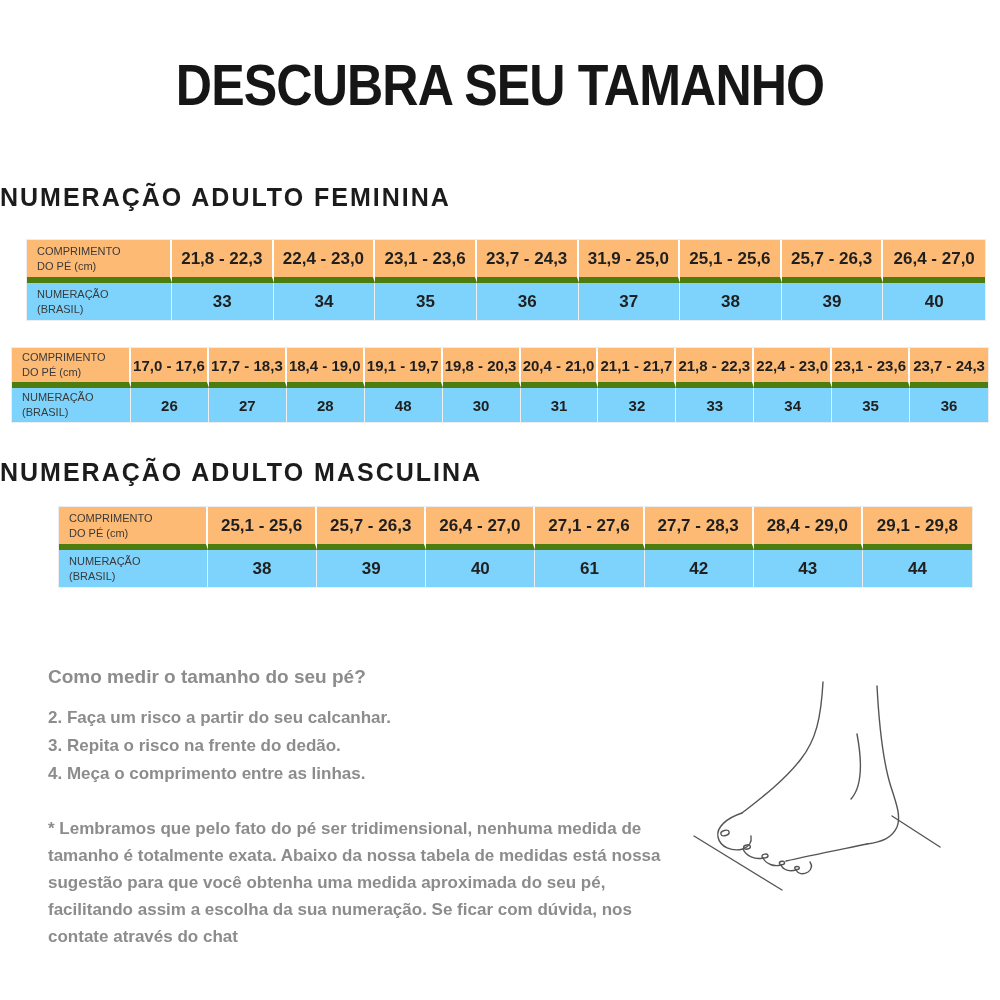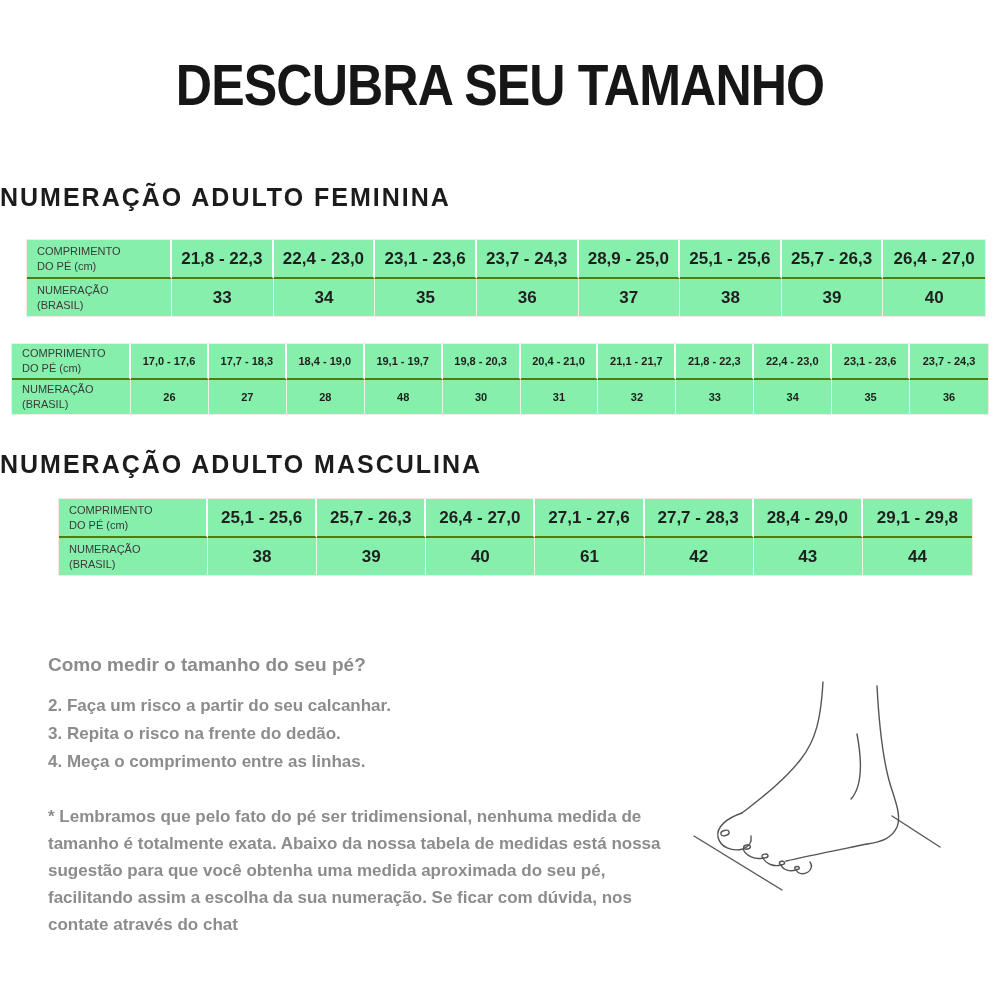--- a/index.html
+++ b/index.html
@@ -16,32 +16,32 @@
     margin:0;color:#1c1c1c;
   }
   .st-1{margin-top:65px;}
   .st-2{margin-top:23px;}
   .st-3{margin-top:35px;}
   .size-table{
     table-layout:fixed;border-collapse:separate;border-spacing:0;
     border:1px solid #ededed;
   }
   .size-table td{text-align:center;vertical-align:middle;font-weight:700;color:#1f1f1f;}
-  .len-row td{background:#86efac;border-right:2px solid #ffffff;border-bottom:2px solid #4d7c0f;}
-  .num-row td{background:#86efac;border-right:1px solid #efefef;}
+  .len-row td{background:#fdba74;border-right:2px solid #ffffff;border-bottom:6px solid #4d7c0f;}
+  .num-row td{background:#7dd3fc;border-right:1px solid #efefef;}
   .len-row td:last-child,.num-row td:last-child{border-right:none;}
   .size-table td.label{
     text-align:left;padding-left:10px;font-weight:400;font-size:11px;color:#3a3a3a;
     white-space:pre-line;line-height:1.35;
   }
   .t1{width:960px;margin:27px 0 0 26px;}
   .t1 td{font-size:17px;height:35px;}
   .t1 td.label{width:132px;}
   .t2{width:978px;margin:26px 0 0 11px;}
-  .t2 td{font-size:11px;height:32px;}
+  .t2 td{font-size:15px;height:32px;}
   .t2 td.label{width:106px;}
   .t3{width:915px;margin:19px 0 0 58px;}
   .t3 td{font-size:17px;height:35px;}
   .t3 td.label{width:136px;}
   .howto{margin:78px 0 0 48px;width:620px;}
   .howto-heading{font-size:19px;font-weight:700;color:#8c8c8c;margin:0 0 16px 0;}
   .howto-step{font-size:17px;font-weight:700;color:#8c8c8c;line-height:28px;}
   .howto-note{font-size:17px;font-weight:700;color:#8c8c8c;line-height:27px;margin-top:27px;}
   .foot-illustration{position:absolute;left:670px;top:680px;width:322px;height:240px;}
   .foot-illustration svg{display:block;width:100%;height:100%;}
@@ -55,21 +55,21 @@
   <h2 class="section-title st-1">NUMERAÇÃO ADULTO FEMININA</h2>
   <table class="size-table t1">
     <tbody>
       <tr class="len-row">
         <td class="label">COMPRIMENTO
 DO PÉ (cm)</td>
       <td>21,8 - 22,3</td>
           <td>22,4 - 23,0</td>
           <td>23,1 - 23,6</td>
           <td>23,7 - 24,3</td>
-          <td>28,9 - 25,0</td>
+          <td>31,9 - 25,0</td>
           <td>25,1 - 25,6</td>
           <td>25,7 - 26,3</td>
           <td>26,4 - 27,0</td>
         </tr>
       <tr class="num-row">
         <td class="label">NUMERAÇÃO
 (BRASIL)</td>
       <td>33</td>
           <td>34</td>
           <td>35</td>

